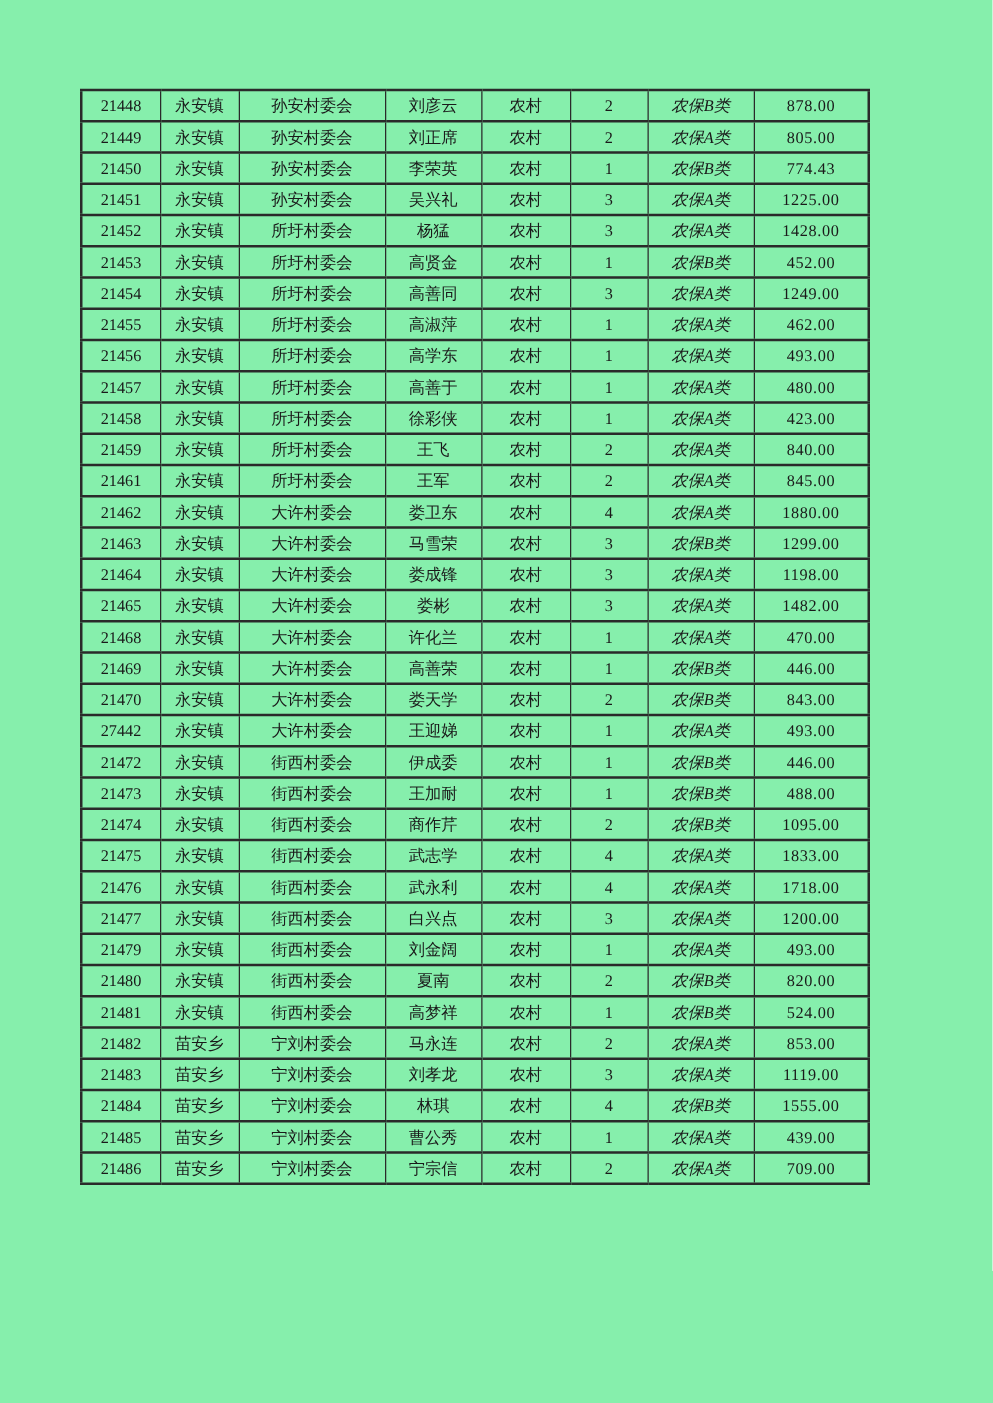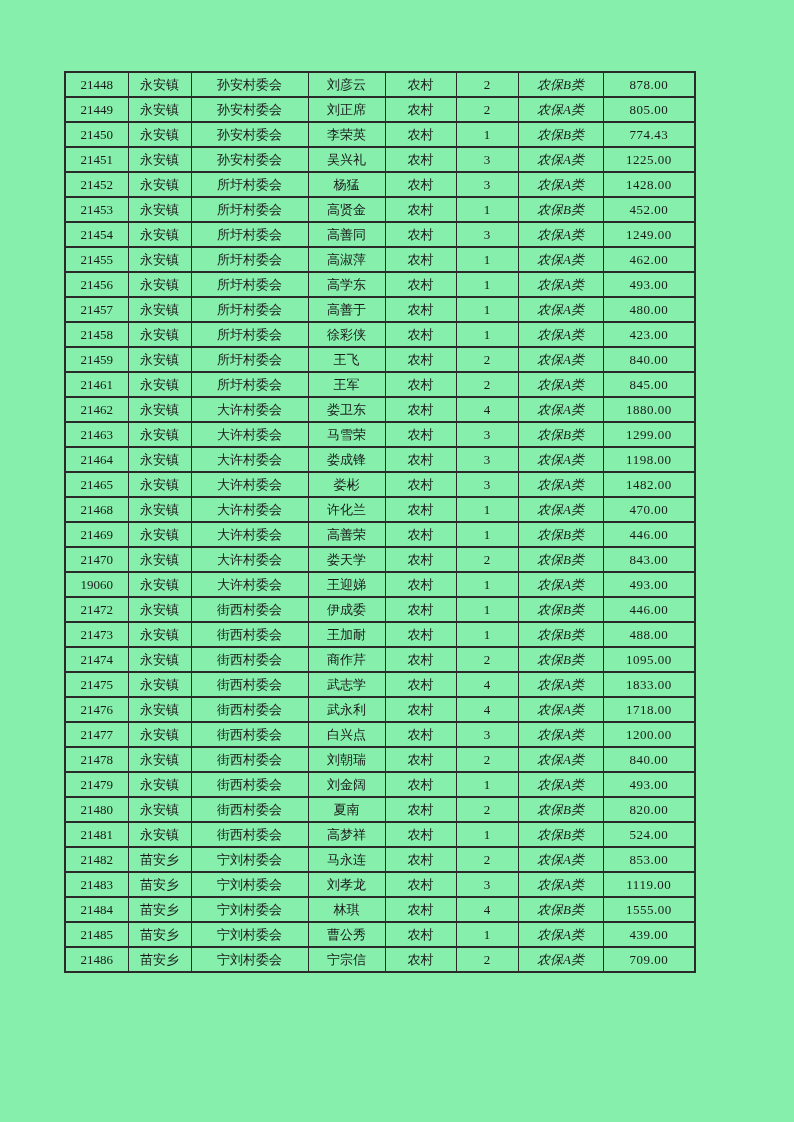--- a/index.html
+++ b/index.html
@@ -260,21 +260,21 @@
           <td class="col-id">21470</td>
           <td class="col-town">永安镇</td>
           <td class="col-village">大许村委会</td>
           <td class="col-name">娄天学</td>
           <td class="col-type">农村</td>
           <td class="col-count">2</td>
           <td class="col-category">农保B类</td>
           <td class="col-amount">843.00</td>
         </tr>
         <tr>
-          <td class="col-id">19060</td>
+          <td class="col-id">27442</td>
           <td class="col-town">永安镇</td>
           <td class="col-village">大许村委会</td>
           <td class="col-name">王迎娣</td>
           <td class="col-type">农村</td>
           <td class="col-count">1</td>
           <td class="col-category">农保A类</td>
           <td class="col-amount">493.00</td>
         </tr>
         <tr>
           <td class="col-id">21472</td>
@@ -328,30 +328,20 @@
         </tr>
         <tr>
           <td class="col-id">21477</td>
           <td class="col-town">永安镇</td>
           <td class="col-village">街西村委会</td>
           <td class="col-name">白兴点</td>
           <td class="col-type">农村</td>
           <td class="col-count">3</td>
           <td class="col-category">农保A类</td>
           <td class="col-amount">1200.00</td>
-        </tr>
-        <tr>
-          <td class="col-id">21478</td>
-          <td class="col-town">永安镇</td>
-          <td class="col-village">街西村委会</td>
-          <td class="col-name">刘朝瑞</td>
-          <td class="col-type">农村</td>
-          <td class="col-count">2</td>
-          <td class="col-category">农保A类</td>
-          <td class="col-amount">840.00</td>
         </tr>
         <tr>
           <td class="col-id">21479</td>
           <td class="col-town">永安镇</td>
           <td class="col-village">街西村委会</td>
           <td class="col-name">刘金阔</td>
           <td class="col-type">农村</td>
           <td class="col-count">1</td>
           <td class="col-category">农保A类</td>
           <td class="col-amount">493.00</td>

